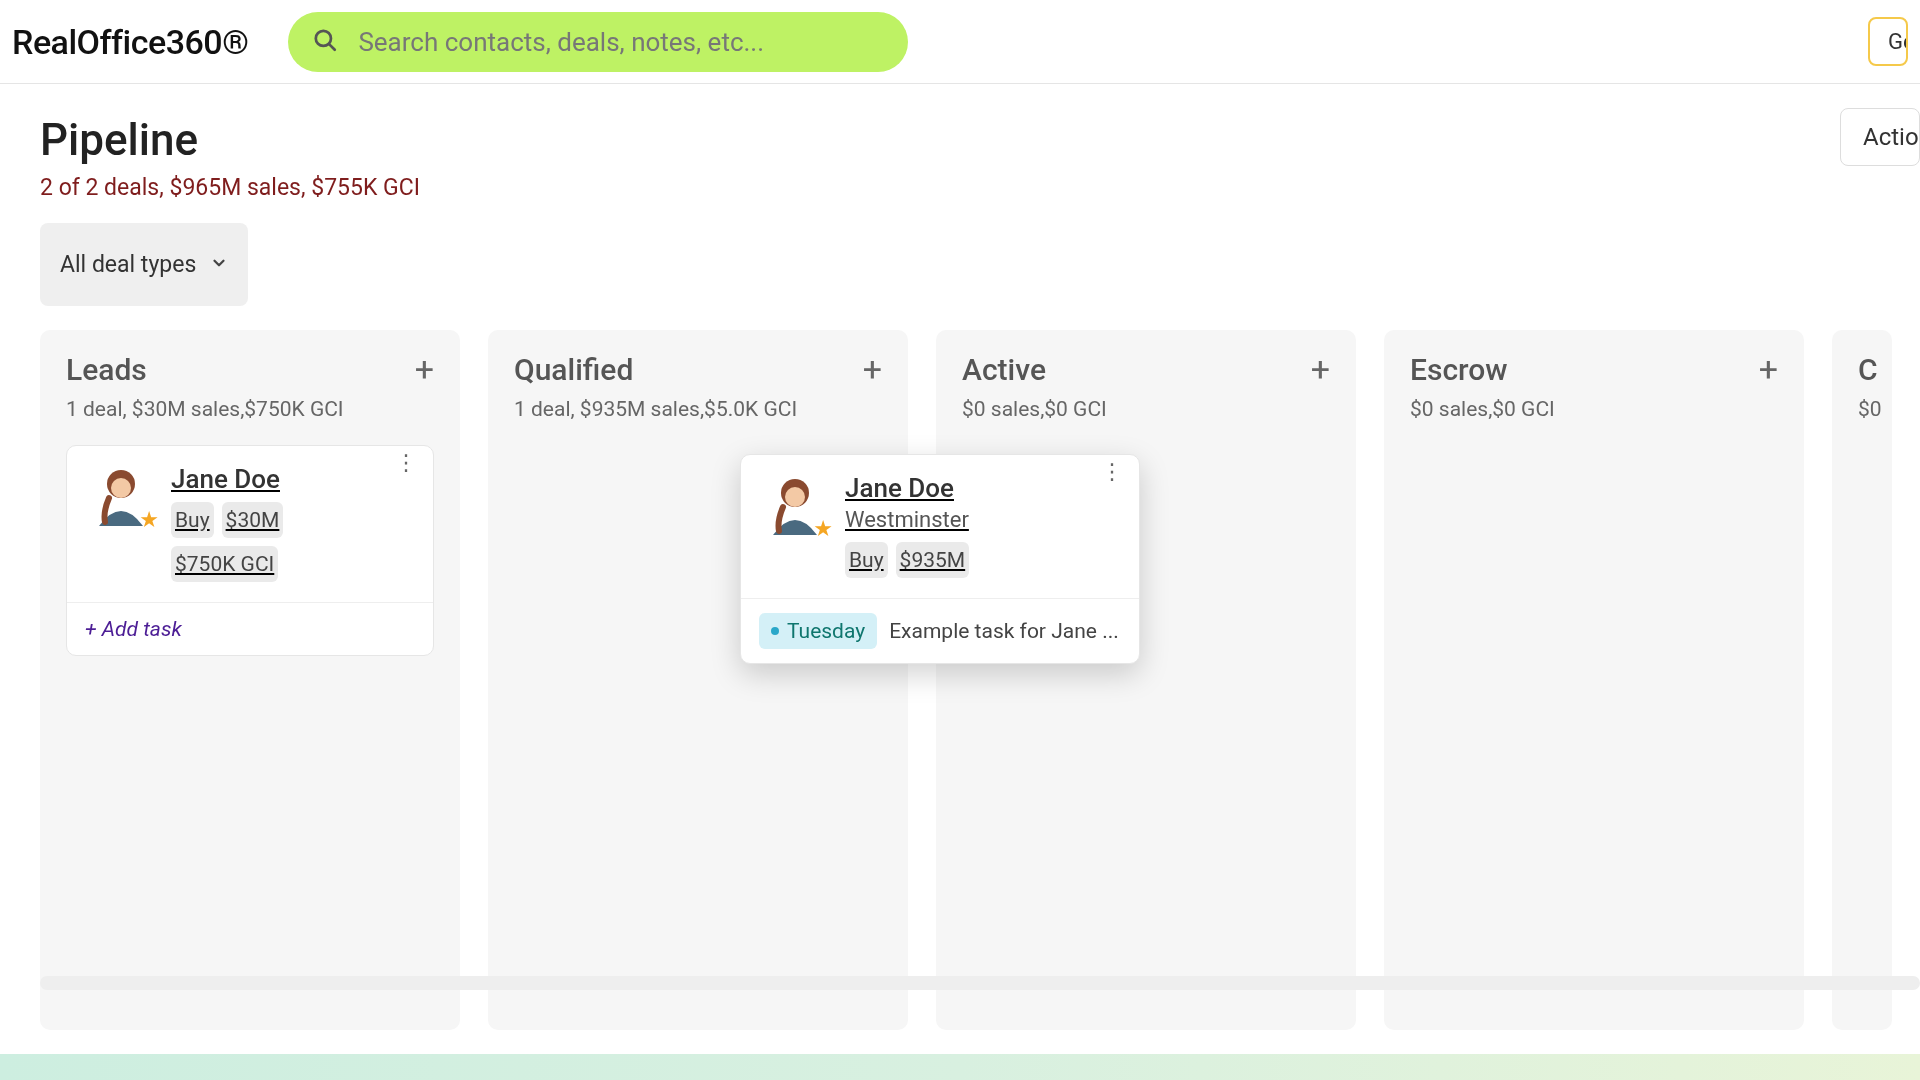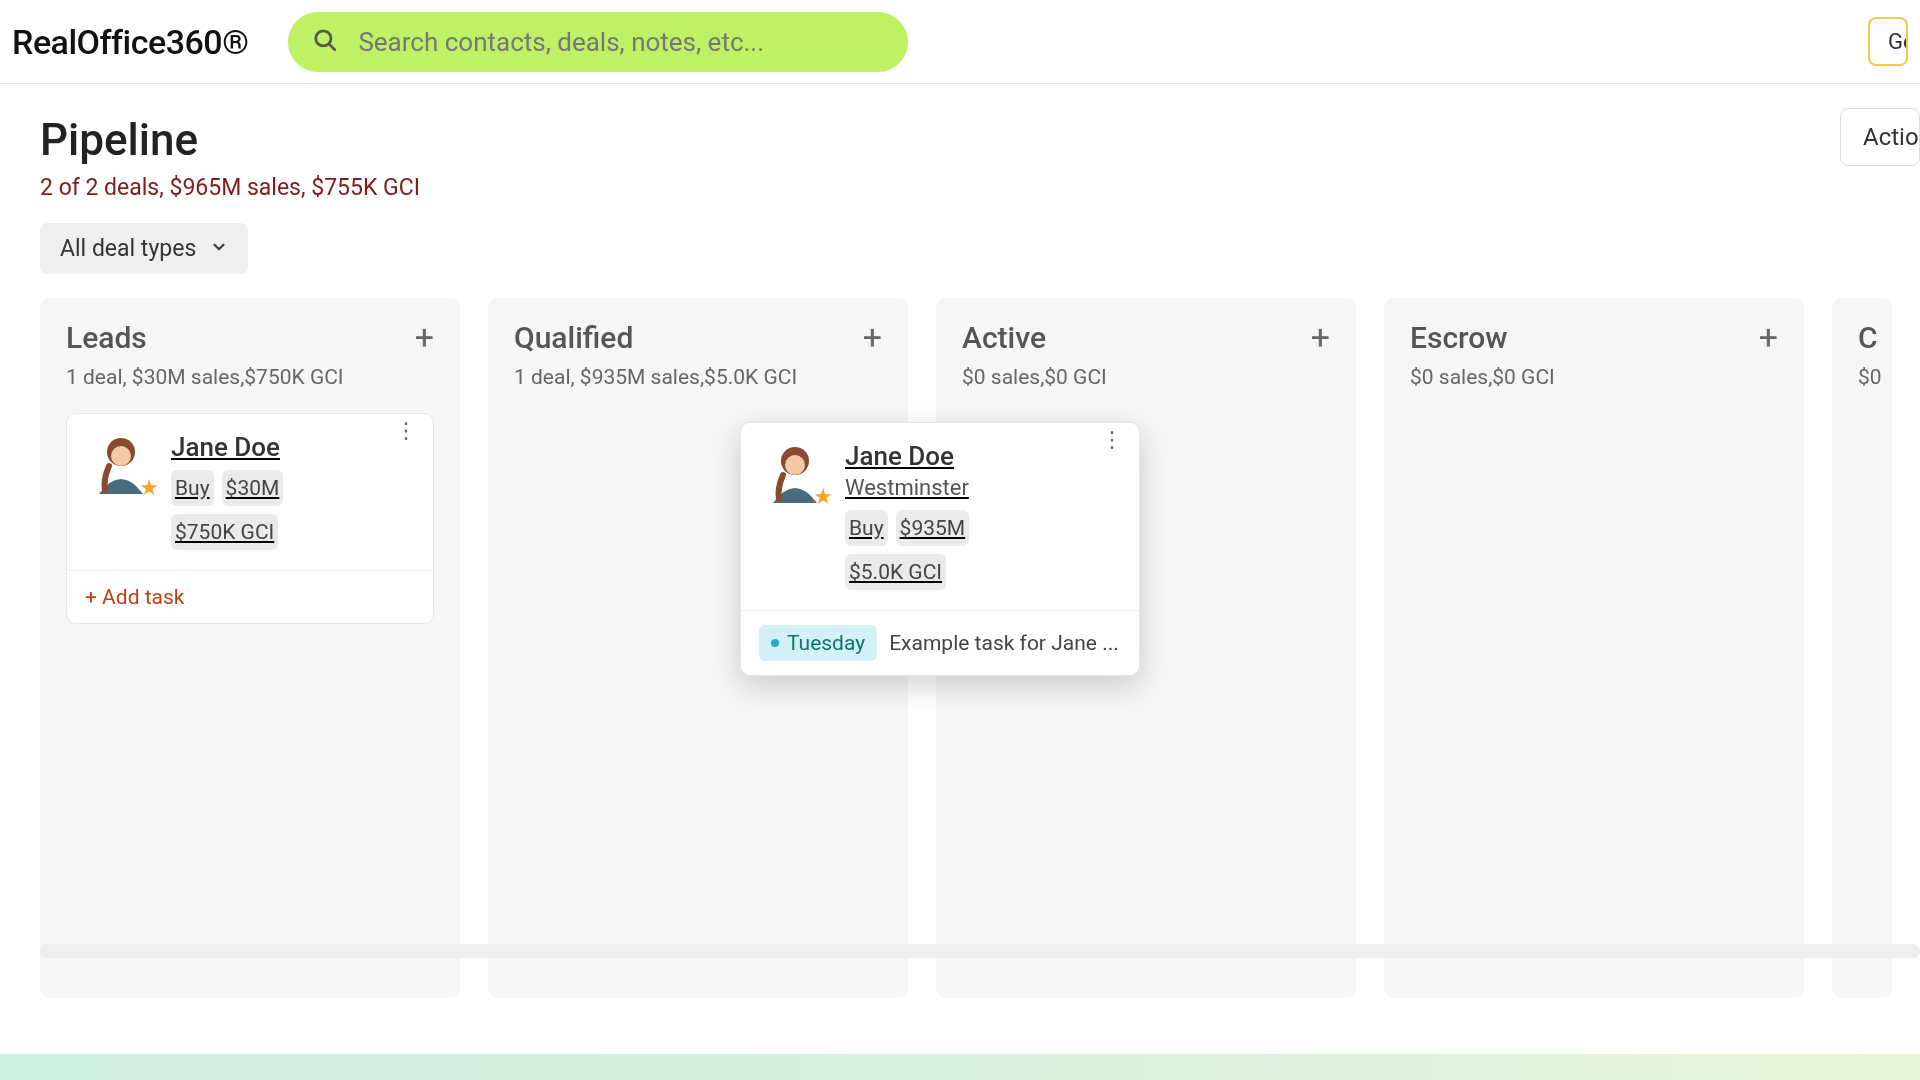--- a/index.html
+++ b/index.html
@@ -51,21 +51,21 @@
     position: absolute; right: 0; top: 24px;
     border: 1px solid #ddd; border-radius: 8px;
     background: #fff; color: #333;
     font-size: 24px; padding: 14px 22px;
     width: 80px; overflow: hidden; white-space: nowrap;
   }
 
   .filter-chip {
     display: inline-flex; align-items: center; gap: 14px;
     background: #efefef; border-radius: 8px;
-    padding: 12px 20px; font-size: 23px; color: #333;
+    padding: 28px 20px; font-size: 23px; color: #333;
     cursor: pointer;
   }
 
   .board {
     display: flex; gap: 28px;
     margin-top: 24px;
     height: 700px;
     position: relative;
   }
   .column {
@@ -104,21 +104,21 @@
   .card-sub { font-size: 22px; color: #555; margin-bottom: 10px; }
   .tag-row { display: flex; flex-wrap: wrap; gap: 8px; margin-top: 8px; }
   .tag { background: #eaeaea; border-radius: 6px; padding: 6px 4px; font-size: 21px; color: #444; }
   .card-menu { position: absolute; top: 14px; right: 16px; cursor: pointer; color: #666; font-size: 22px; letter-spacing: 0; line-height: 6px; }
   .card-footer {
     border-top: 1px solid #eee;
     padding: 14px 18px;
     display: flex; align-items: center; gap: 12px;
     font-size: 21px; color: #888;
   }
-  .add-task { color: #c2410c; cursor: pointer; }
+  .add-task { color: #4c1d95; cursor: pointer; font-style: italic; }
   .day-chip {
     background: #d4f0f7; color: #0f766e;
     border-radius: 6px; padding: 6px 12px; font-size: 21px;
     display: inline-flex; align-items: center; gap: 8px;
   }
   .day-chip .dot { width: 8px; height: 8px; border-radius: 50%; background: #2aa7c9; }
   .task-text { color: #444; white-space: nowrap; overflow: hidden; text-overflow: ellipsis; }
 
   .hscroll {
     position: absolute; left: 40px; right: 0; bottom: 40px;
@@ -245,23 +245,20 @@
             </svg>
           <span class="star-badge">★</span>
         </div>
         <div class="card-main">
           <div class="card-name">Jane Doe</div>
           <div class="card-sub">Westminster</div>
           <div class="tag-row">
             <span class="tag">Buy</span>
             <span class="tag">$935M</span>
           </div>
-          <div class="tag-row">
-            <span class="tag">$5.0K GCI</span>
-          </div>
         </div>
       </div>
       <div class="card-footer">
         <span class="day-chip">
           <span class="dot"></span>
           <span>Tuesday</span>
         </span>
         <span class="task-text">Example task for Jane ...</span>
       </div>
     </div>

